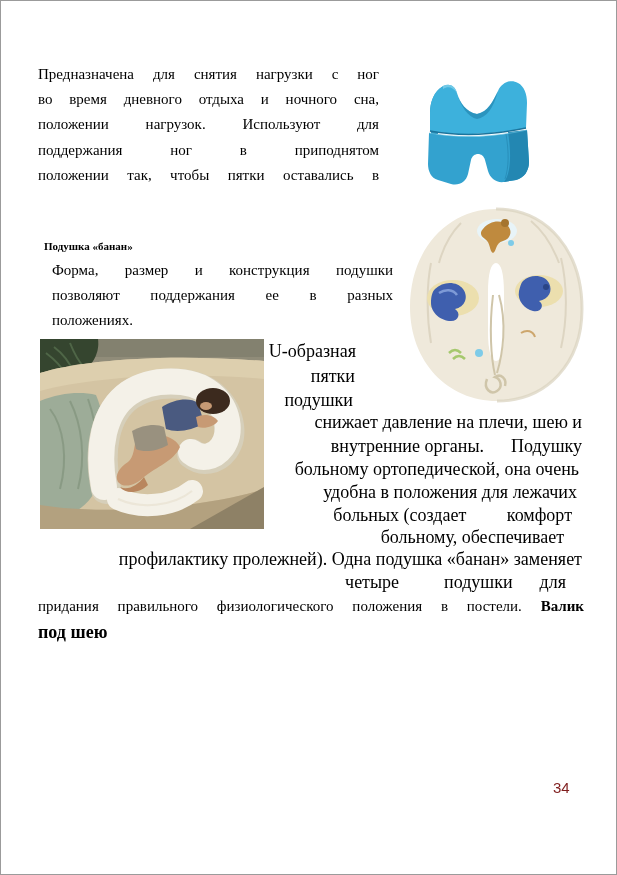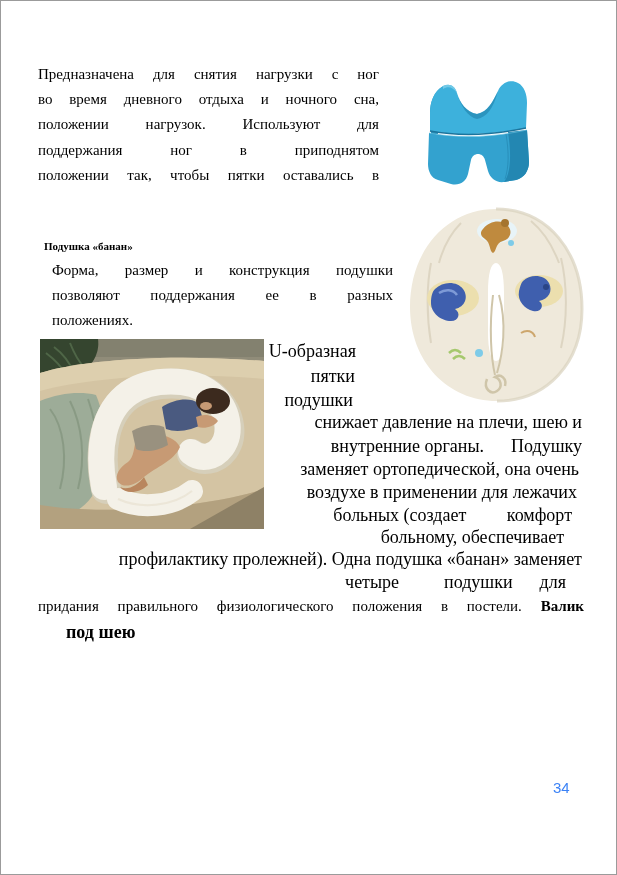--- a/index.html
+++ b/index.html
@@ -9,23 +9,23 @@
     border:1px solid #9b9b9b;box-sizing:border-box;overflow:hidden;
   }
   .abs{position:absolute;}
   
   .jpara{position:absolute;font-size:15px;}
   .jpara .jl{text-align:justify;text-align-last:justify;line-height:25.2px;}
   .jpara .jl-last{text-align:left;text-align-last:left;line-height:25.2px;}
   
   .wline{position:absolute;font-size:18px;line-height:24px;white-space:pre;}
   .ralign{text-align:right;}
-  .h-bold{font-weight:bold;margin-left:28px;}
+  .h-bold{font-weight:bold;}
   .heading{position:absolute;font-size:11px;line-height:24px;font-weight:bold;white-space:pre;}
-  .pagenum{position:absolute;font-family:"Liberation Sans","DejaVu Sans",sans-serif;font-size:15px;color:#3b82f6;}
+  .pagenum{position:absolute;font-family:"Liberation Sans","DejaVu Sans",sans-serif;font-size:15px;color:#7f1d1d;}
   svg{display:block;}
 </style>
 </head>
 <body>
 
 <div class="jpara" style="left:37px;top:61px;width:341px;">
   <div class="jl">Предназначена для снятия нагрузки с ног</div>
   <div class="jl">во время дневного отдыха и ночного сна,</div>
   <div class="jl">положении нагрузок. Используют для</div>
   <div class="jl">поддержания ног в приподнятом</div>
@@ -102,22 +102,22 @@
     <ellipse cx="173" cy="62" rx="17" ry="13" fill="#3c2a1e"></ellipse>
     <ellipse cx="166" cy="67" rx="6" ry="4" fill="#c79a74"></ellipse>
   </svg>
 </div>
 
 <div class="wline ralign" style="top:338px;right:260px;">U-образная</div>
 <div class="wline ralign" style="top:363px;right:261px;">пятки</div>
 <div class="wline ralign" style="top:387px;right:263px;">подушки</div>
 <div class="wline ralign" style="top:409px;right:34px;">снижает давление на плечи, шею и</div>
 <div class="wline ralign" style="top:433px;right:34px;">внутренние органы.&nbsp;&nbsp;&nbsp;&nbsp;&nbsp;&nbsp;Подушку</div>
-<div class="wline ralign" style="top:456px;right:37px;">заменяет ортопедической, она очень</div>
-<div class="wline ralign" style="top:479px;right:39px;">воздухе в применении для лежачих</div>
+<div class="wline ralign" style="top:456px;right:37px;">больному ортопедической, она очень</div>
+<div class="wline ralign" style="top:479px;right:39px;">удобна в положения для лежачих</div>
 <div class="wline ralign" style="top:502px;right:44px;">больных (создает&nbsp;&nbsp;&nbsp;&nbsp;&nbsp;&nbsp;&nbsp;&nbsp;&nbsp;комфорт</div>
 <div class="wline ralign" style="top:524px;right:52px;">больному, обеспечивает</div>
 <div class="wline ralign" style="top:546px;right:34px;">профилактику пролежней). Одна подушка «банан» заменяет</div>
 <div class="wline ralign" style="top:569px;right:50px;">четыре&nbsp;&nbsp;&nbsp;&nbsp;&nbsp;&nbsp;&nbsp;&nbsp;&nbsp;&nbsp;подушки&nbsp;&nbsp;&nbsp;&nbsp;&nbsp;&nbsp;для</div>
 
 <div class="jpara" style="left:37px;top:593px;width:546px;">
   <div class="jl"><span>придания правильного физиологического положения в постели.</span> <b>Валик</b></div>
 </div>
 <div class="wline h-bold" style="left:37px;top:619px;">под шею</div>
 

